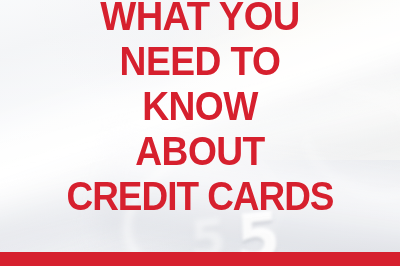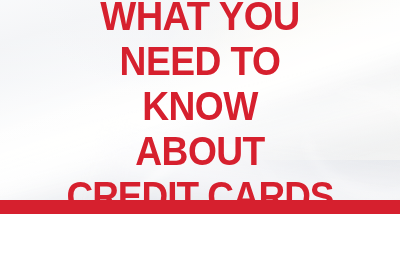--- a/index.html
+++ b/index.html
@@ -8,21 +8,21 @@
     padding: 0;
     background: #ffffff;
   }
   body {
     font-family: "Liberation Sans", sans-serif;
   }
 
   #pin-card {
     position: relative;
     width: 400px;
-    height: 214px;
+    height: 266px;
     overflow: hidden;
     background: #0f172a;
   }
 
   
   .bg-layer {
     position: absolute;
     inset: 0;
     overflow: hidden;
   }

